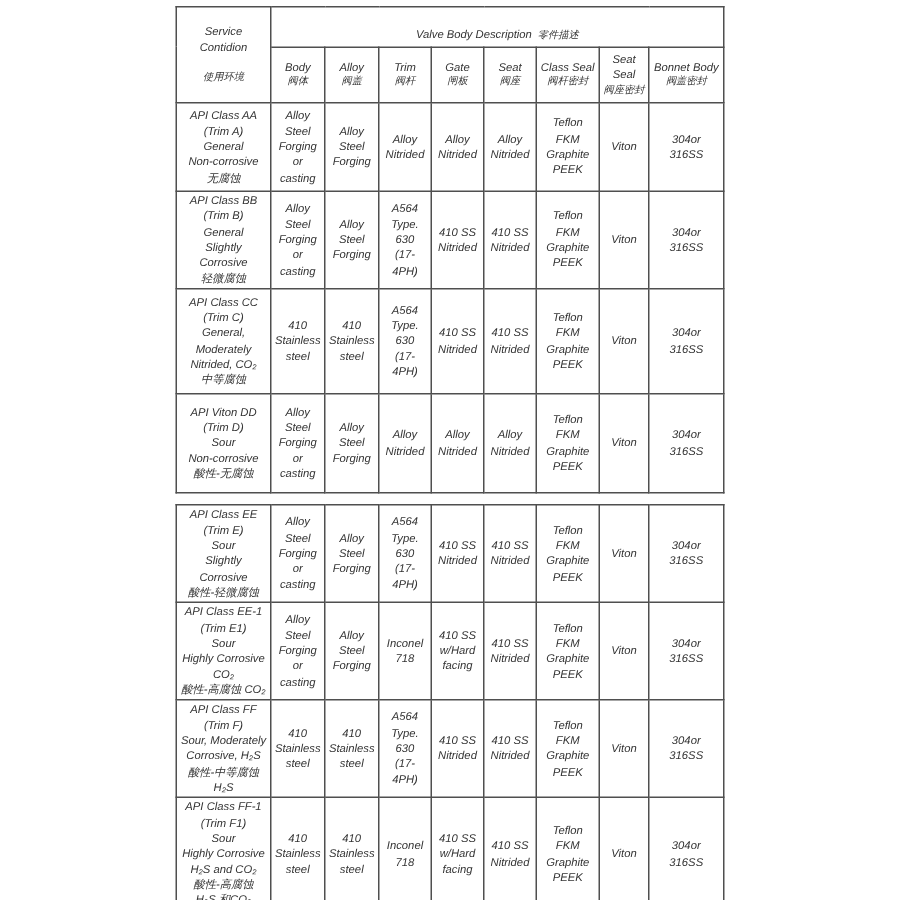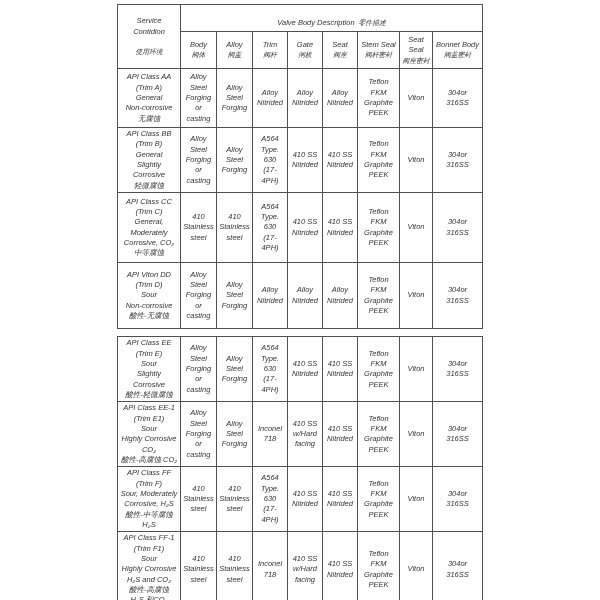--- a/index.html
+++ b/index.html
@@ -64,21 +64,21 @@
         <td colspan="8">
           <span>Valve Body Description</span><span class="zh-inline">零件描述</span>
         </td>
       </tr>
       <tr class="h18">
         <th><div>Body</div><div class="zh">阀体</div></th>
         <th><div>Alloy</div><div class="zh">阀盖</div></th>
         <th><div>Trim</div><div class="zh">阀杆</div></th>
         <th><div>Gate</div><div class="zh">闸板</div></th>
         <th><div>Seat</div><div class="zh">阀座</div></th>
-        <th><div>Stem Seal</div><div class="zh">阀杆密封</div></th>
+        <th><div>Class Seal</div><div class="zh">阀杆密封</div></th>
         <th><div>Seat Seal</div><div class="zh">阀座密封</div></th>
         <th><div>Bonnet Body</div><div class="zh">阀盖密封</div></th>
       </tr>
       <tr class="h59">
         <td>API Class AA
 (Trim A)
 General
 Non-corrosive
 无腐蚀</td>
         <td>Alloy Steel
@@ -124,21 +124,21 @@
 PEEK</td>
         <td>Viton</td>
         <td>304or
 316SS</td>
       </tr>
       <tr class="h70">
         <td>API Class CC
 (Trim C)
 General,
 Moderately
-Corrosive, CO₂
+Nitrided, CO₂
 中等腐蚀</td>
         <td>410
 Stainless
 steel</td>
         <td>410
 Stainless
 steel</td>
         <td>A564
 Type. 630
 (17-4PH)</td>

